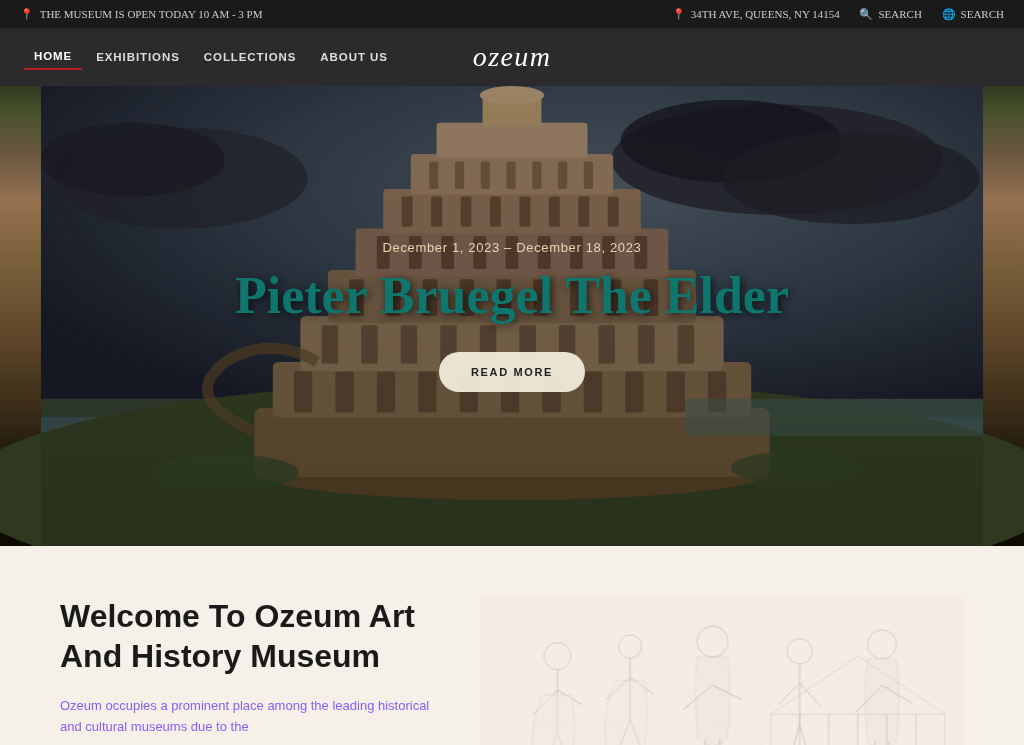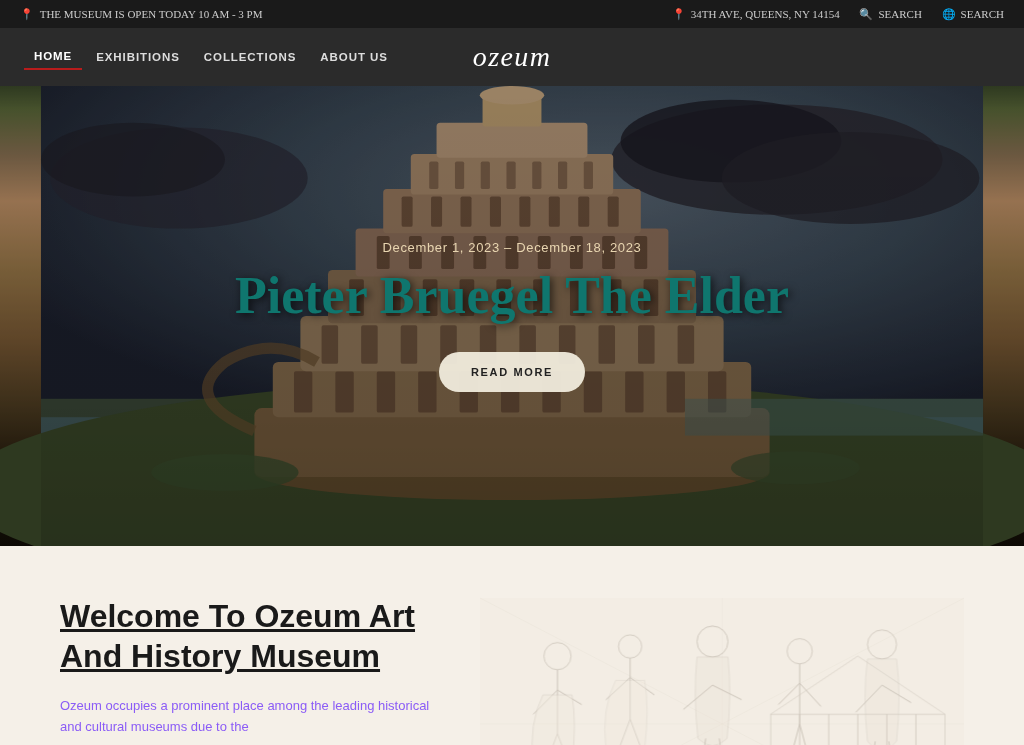--- a/index.html
+++ b/index.html
@@ -145,21 +145,20 @@
       gap: 40px;
     }
     .welcome-text { flex: 0 0 42%; }
     .welcome-title {
       font-size: 32px;
       font-weight: 800;
       color: #1a1a1a;
       line-height: 1.25;
       margin-bottom: 20px;
       font-family: Arial, sans-serif;
-      text-decoration: underline;
     }
     .welcome-desc {
       font-size: 13px;
       color: #8b5cf6;
       line-height: 1.6;
       font-family: Liberation Sans, sans-serif;
     }
     .welcome-image {
       flex: 1;
       position: relative;

